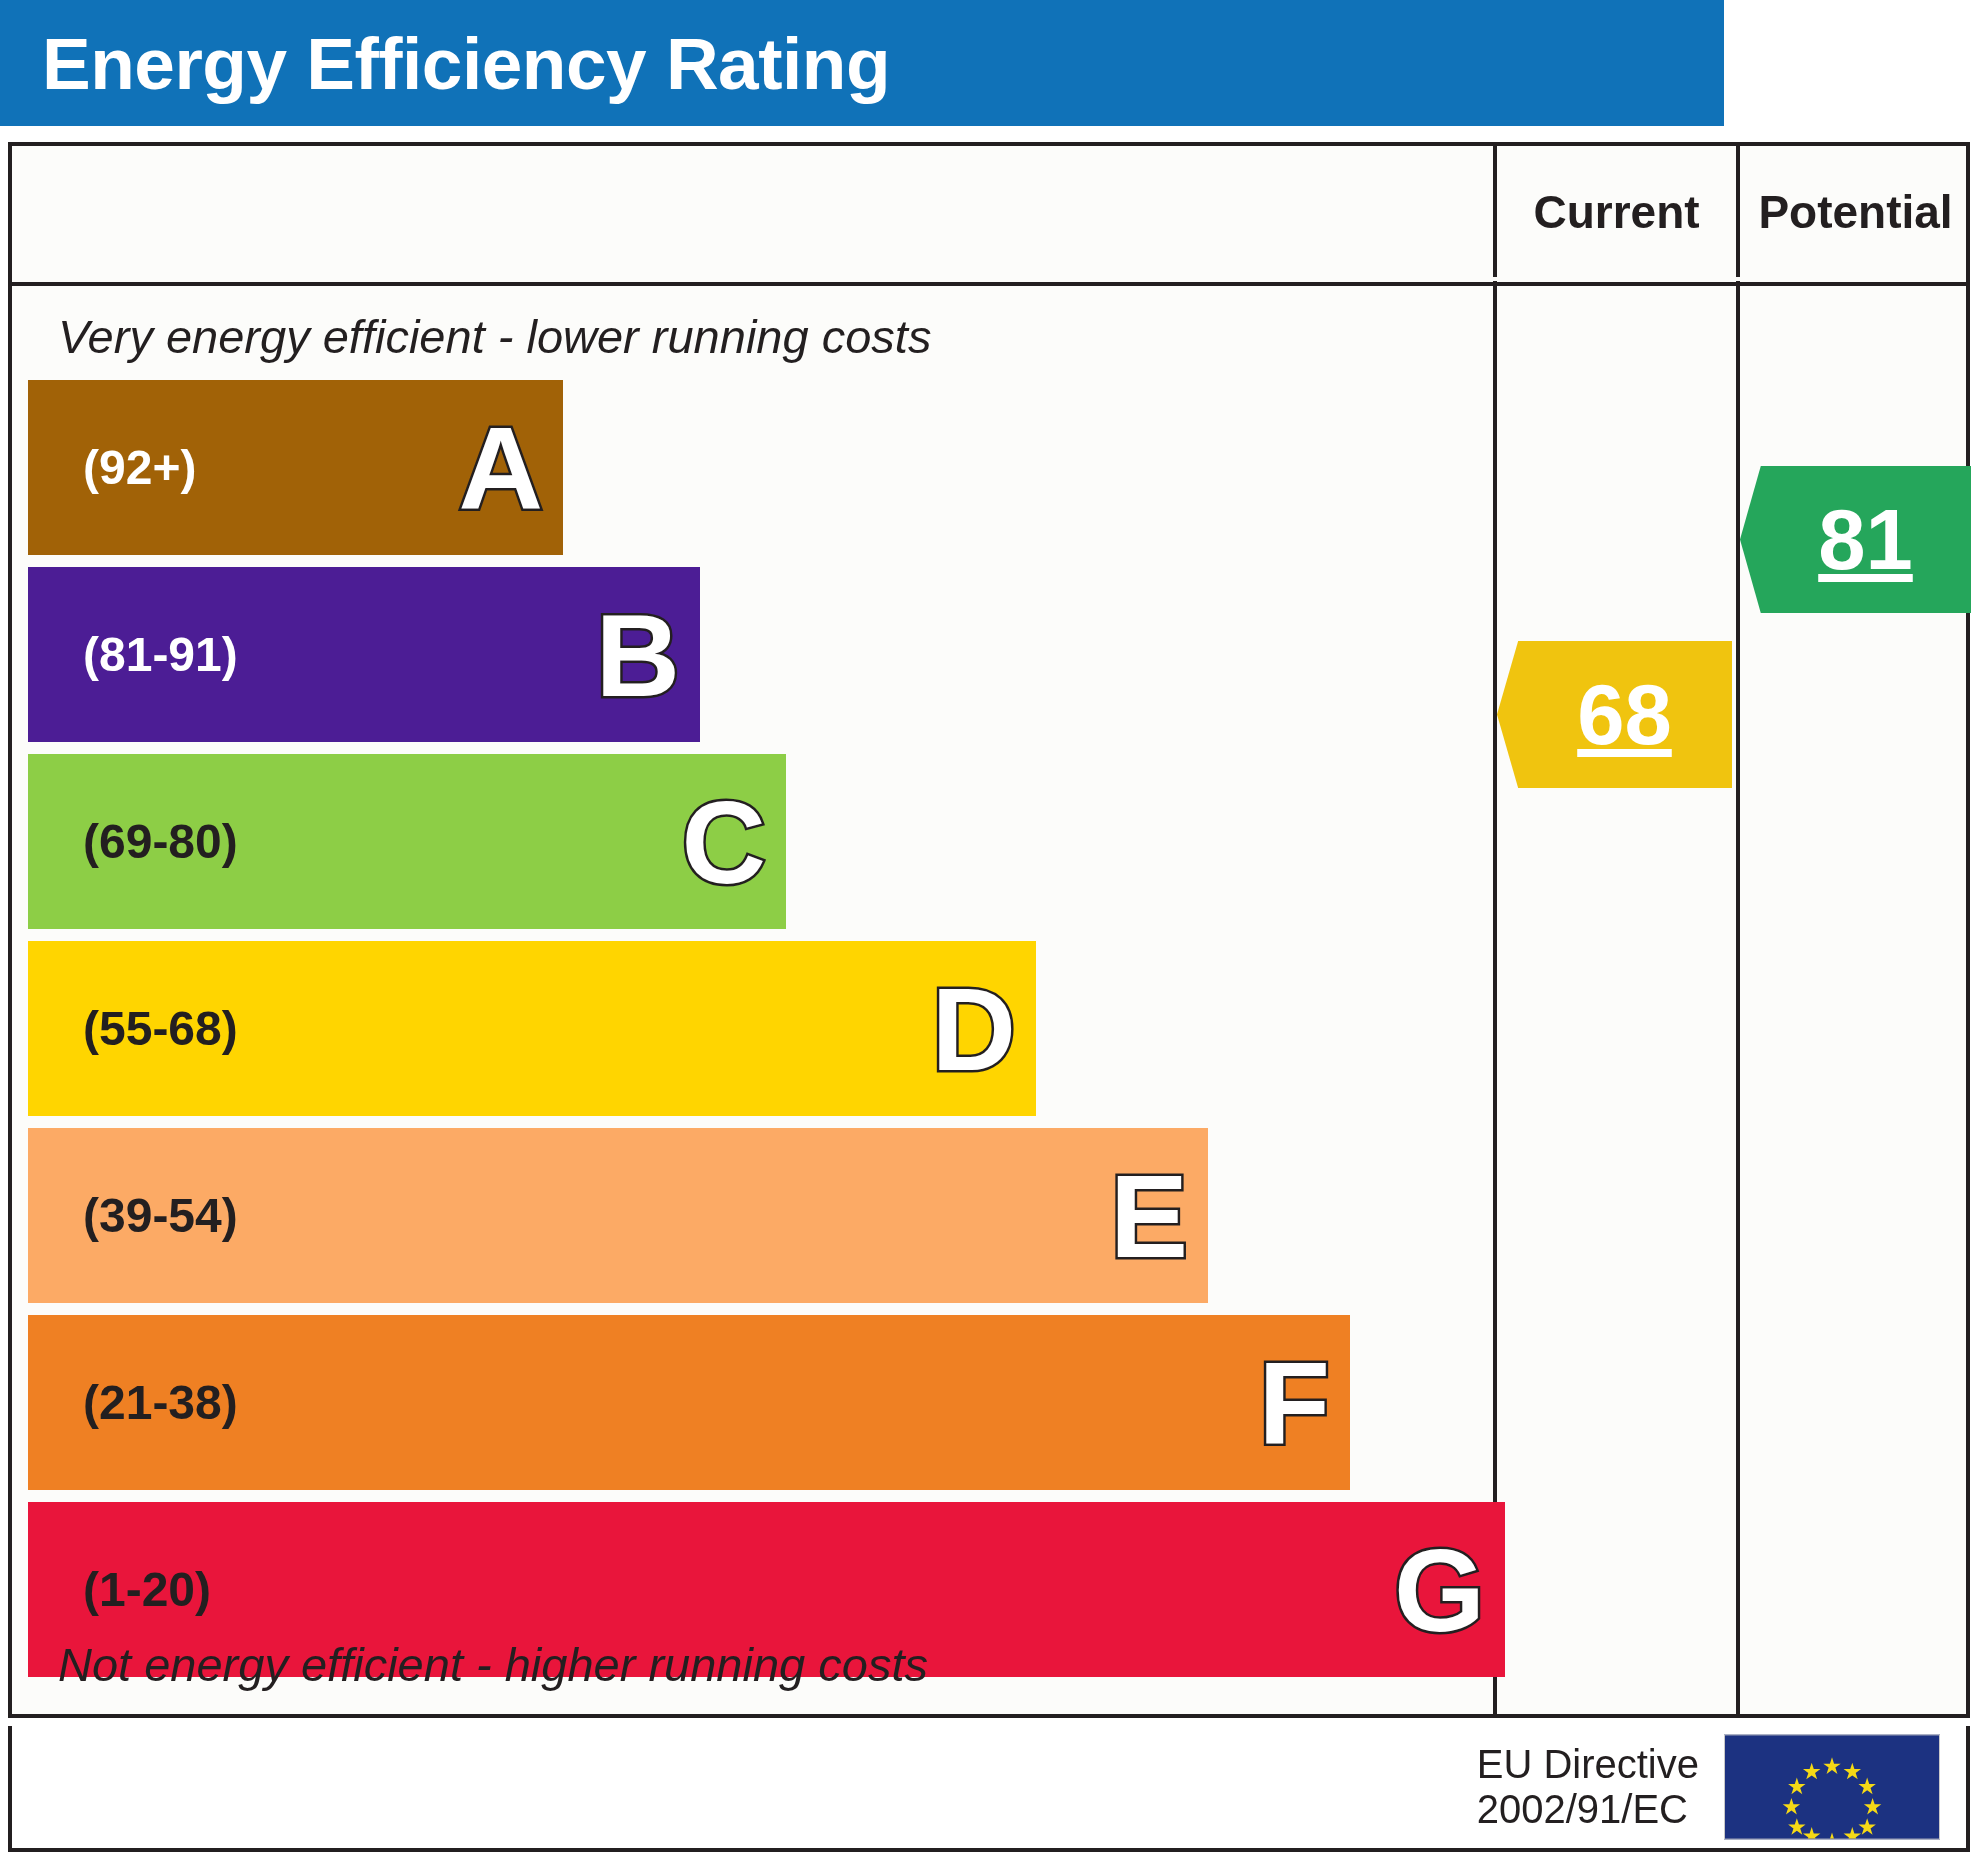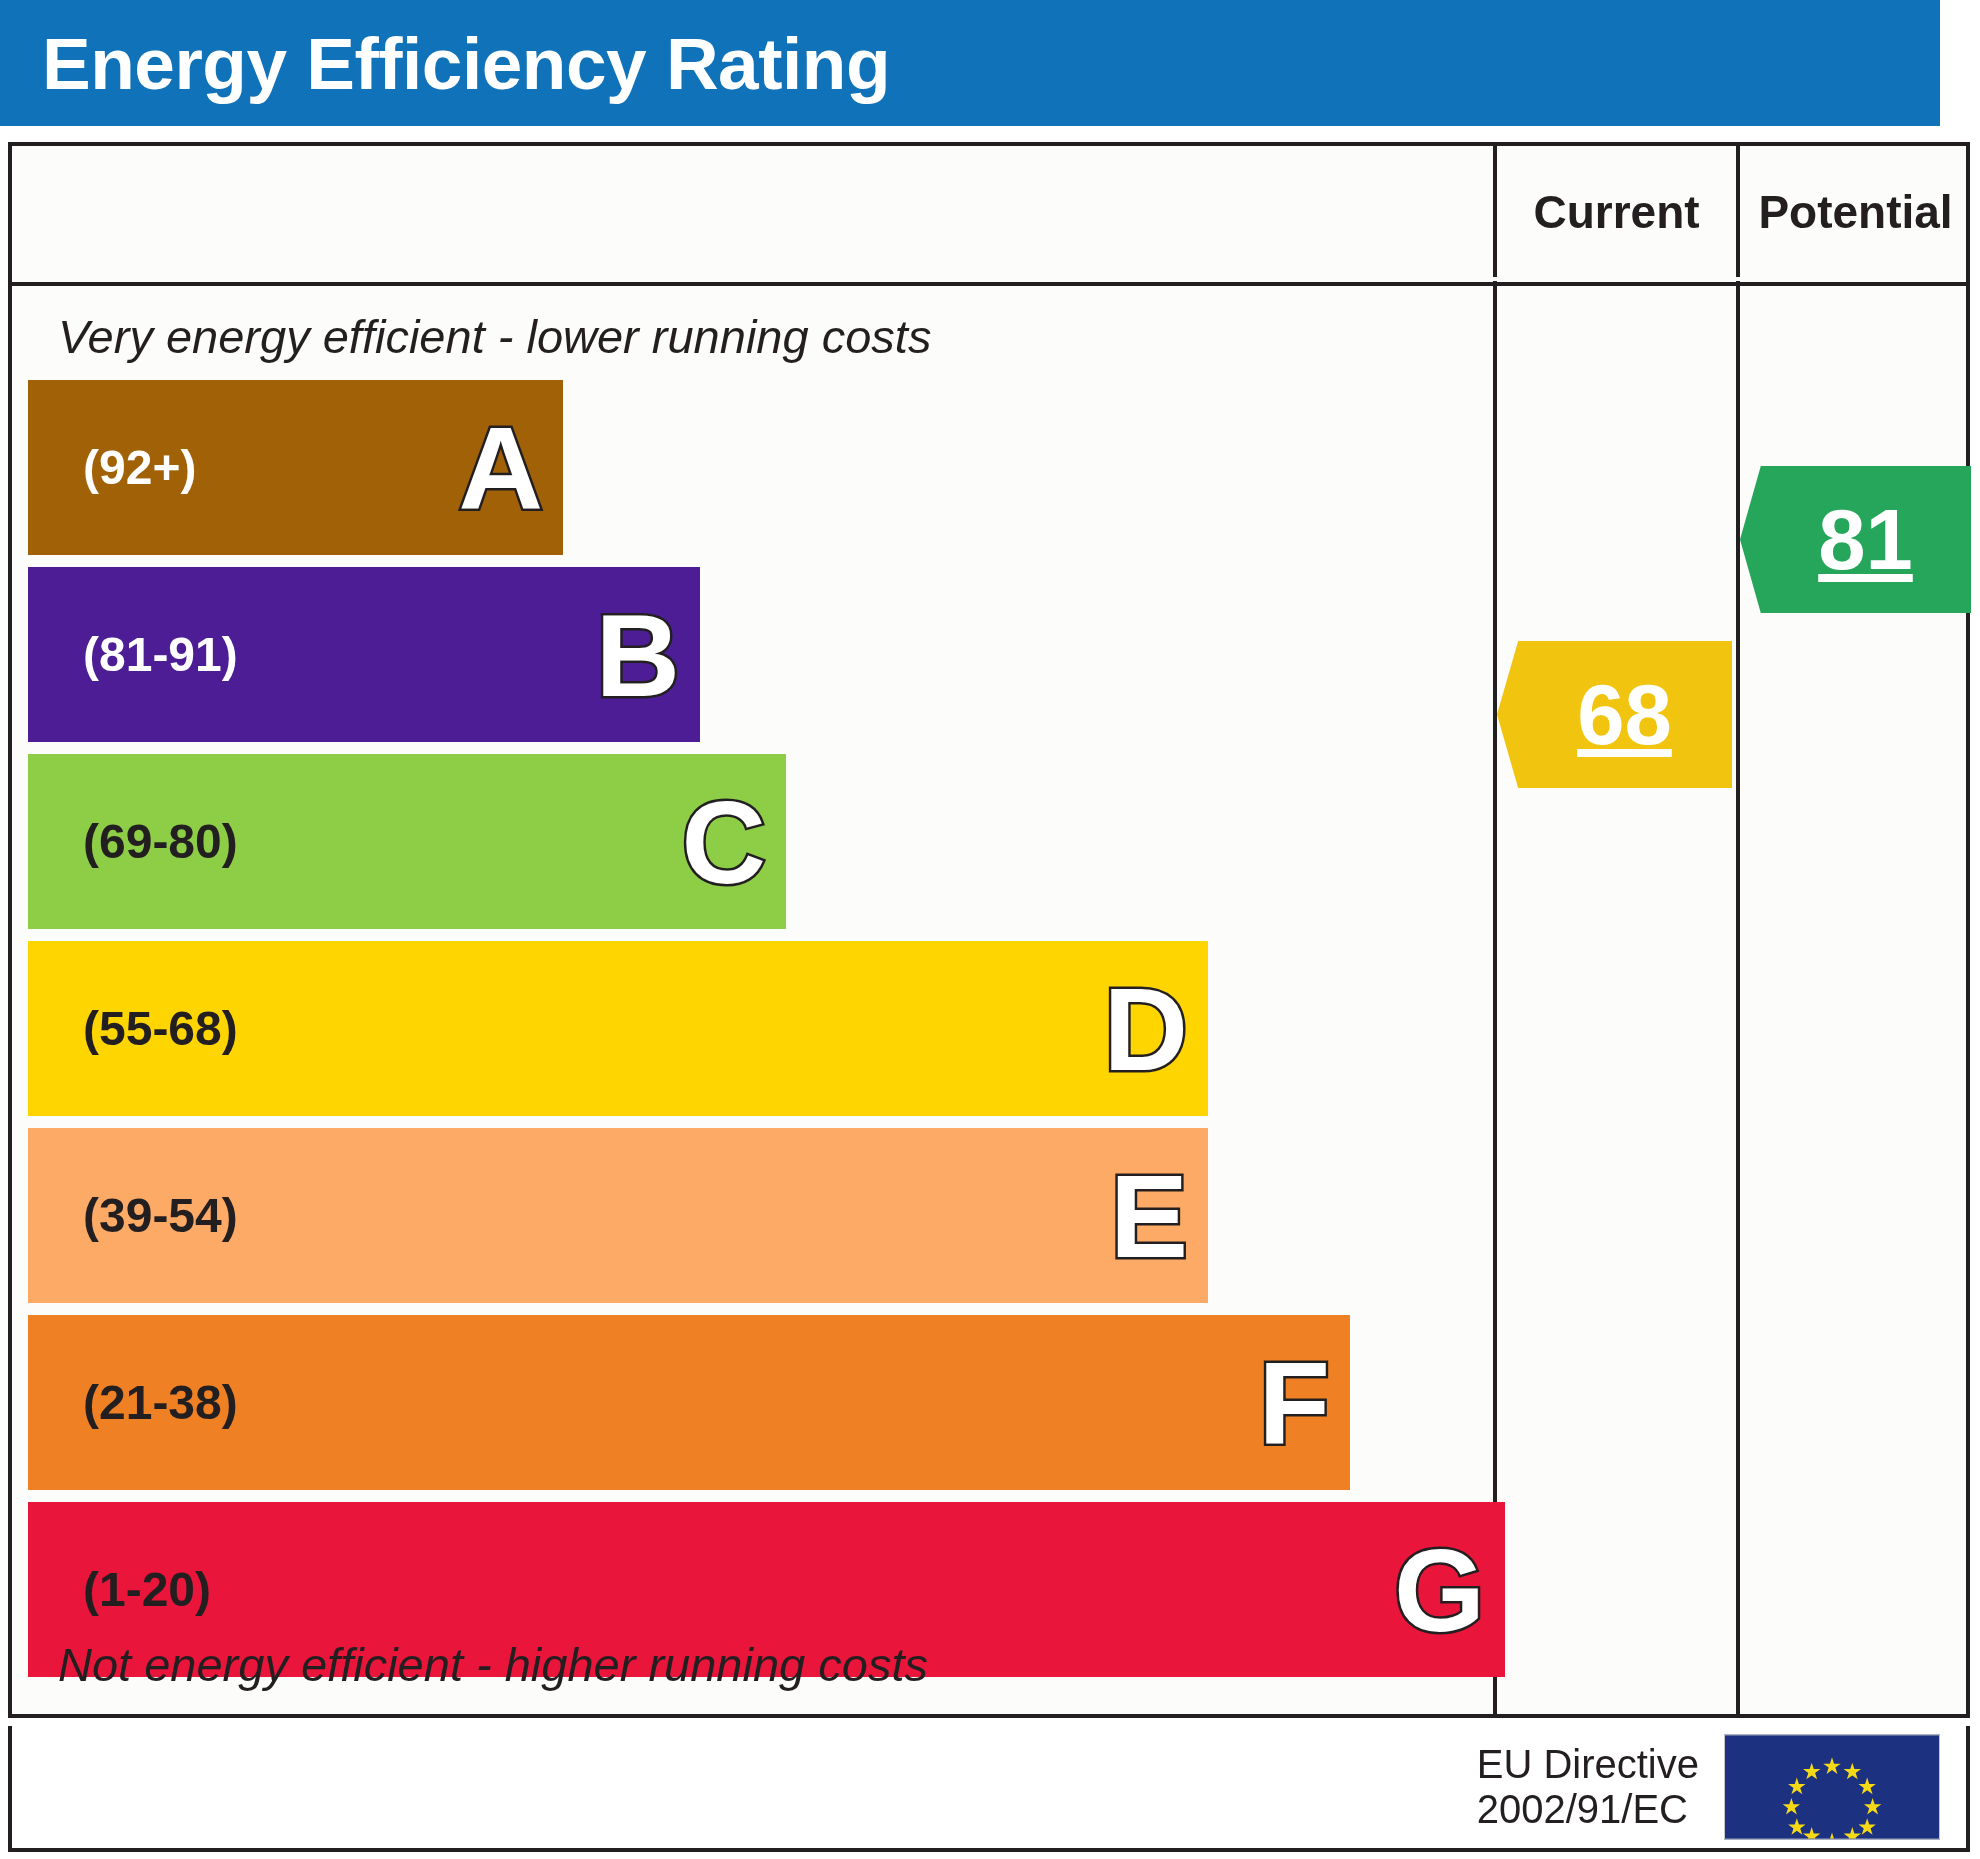--- a/index.html
+++ b/index.html
@@ -2,21 +2,21 @@
 <html><head>
 <meta charset="utf-8">
 <title>Energy Efficiency Rating</title>
 <style>
   html,body{margin:0;padding:0;background:#fff;}
   body{width:1980px;height:1859px;font-family:"Liberation Sans",sans-serif;overflow:hidden;}
 
   #epc{position:relative;width:1980px;height:1859px;background:#fff;}
 
   
-  .titlebar{position:absolute;left:0;top:0;width:1940px;height:126px;background:#1072B8;}
+  .titlebar{position:absolute;left:0;top:0;width:1724px;height:126px;background:#1072B8;}
   .titlebar .title{position:absolute;left:42px;top:50%;transform:translateY(-50%);
     color:#fff;font-size:73px;font-weight:bold;letter-spacing:-0.5px;line-height:1;
     font-family:"Liberation Sans",sans-serif;}
 
   
   .frame{position:absolute;left:8px;top:142px;width:1962px;height:1576px;
     border:4px solid #231f20;box-sizing:border-box;background:#fcfcfa;}
 
   
   .colhead{position:absolute;left:0;top:0;height:140px;width:100%;
@@ -108,21 +108,21 @@
         </div>
 
         <div class="bandrow">
           <div class="band dark" style="width:758px;background:#8DCE46;">
             <span class="range">(69-80)</span>
             <span class="letter">C</span>
           </div>
         </div>
 
         <div class="bandrow">
-          <div class="band dark" style="width:1180px;background:#FFD500;">
+          <div class="band dark" style="width:1008px;background:#FFD500;">
             <span class="range">(55-68)</span>
             <span class="letter">D</span>
           </div>
         </div>
 
         <div class="bandrow">
           <div class="band dark" style="width:1163px;background:#FCAA65;padding-left:17px;">
             <span class="range">(39-54)</span>
             <span class="letter">E</span>
           </div>

